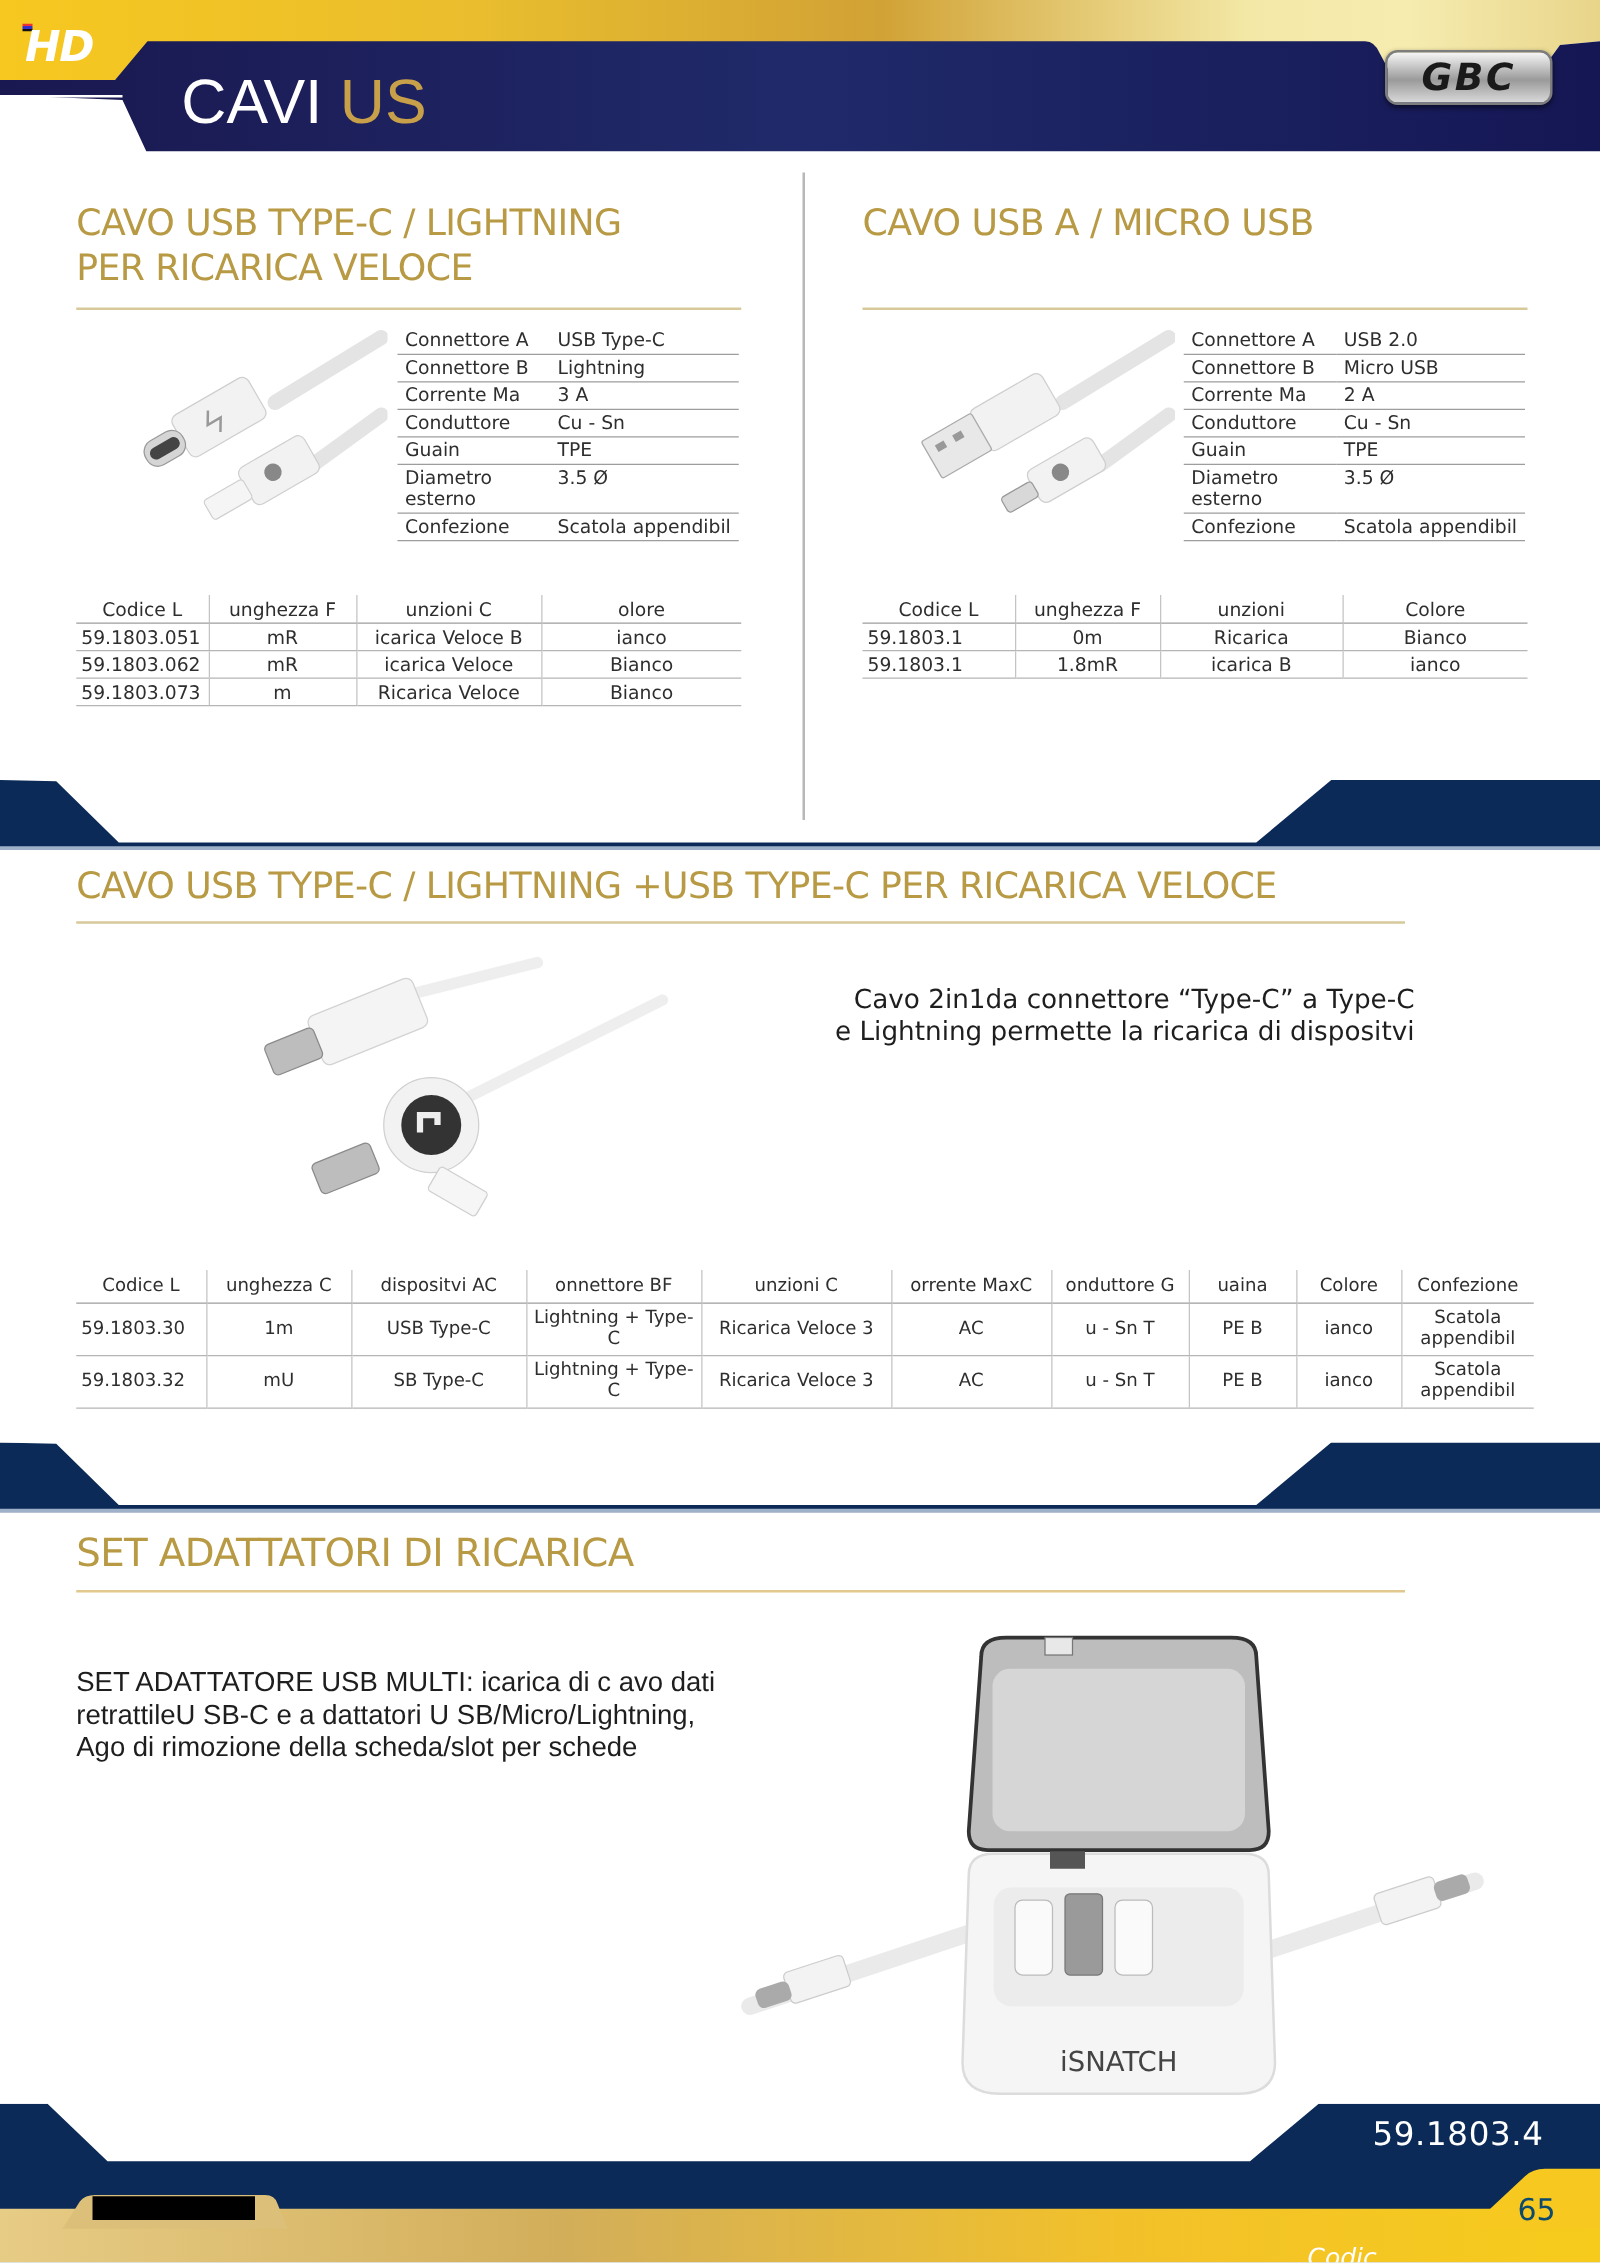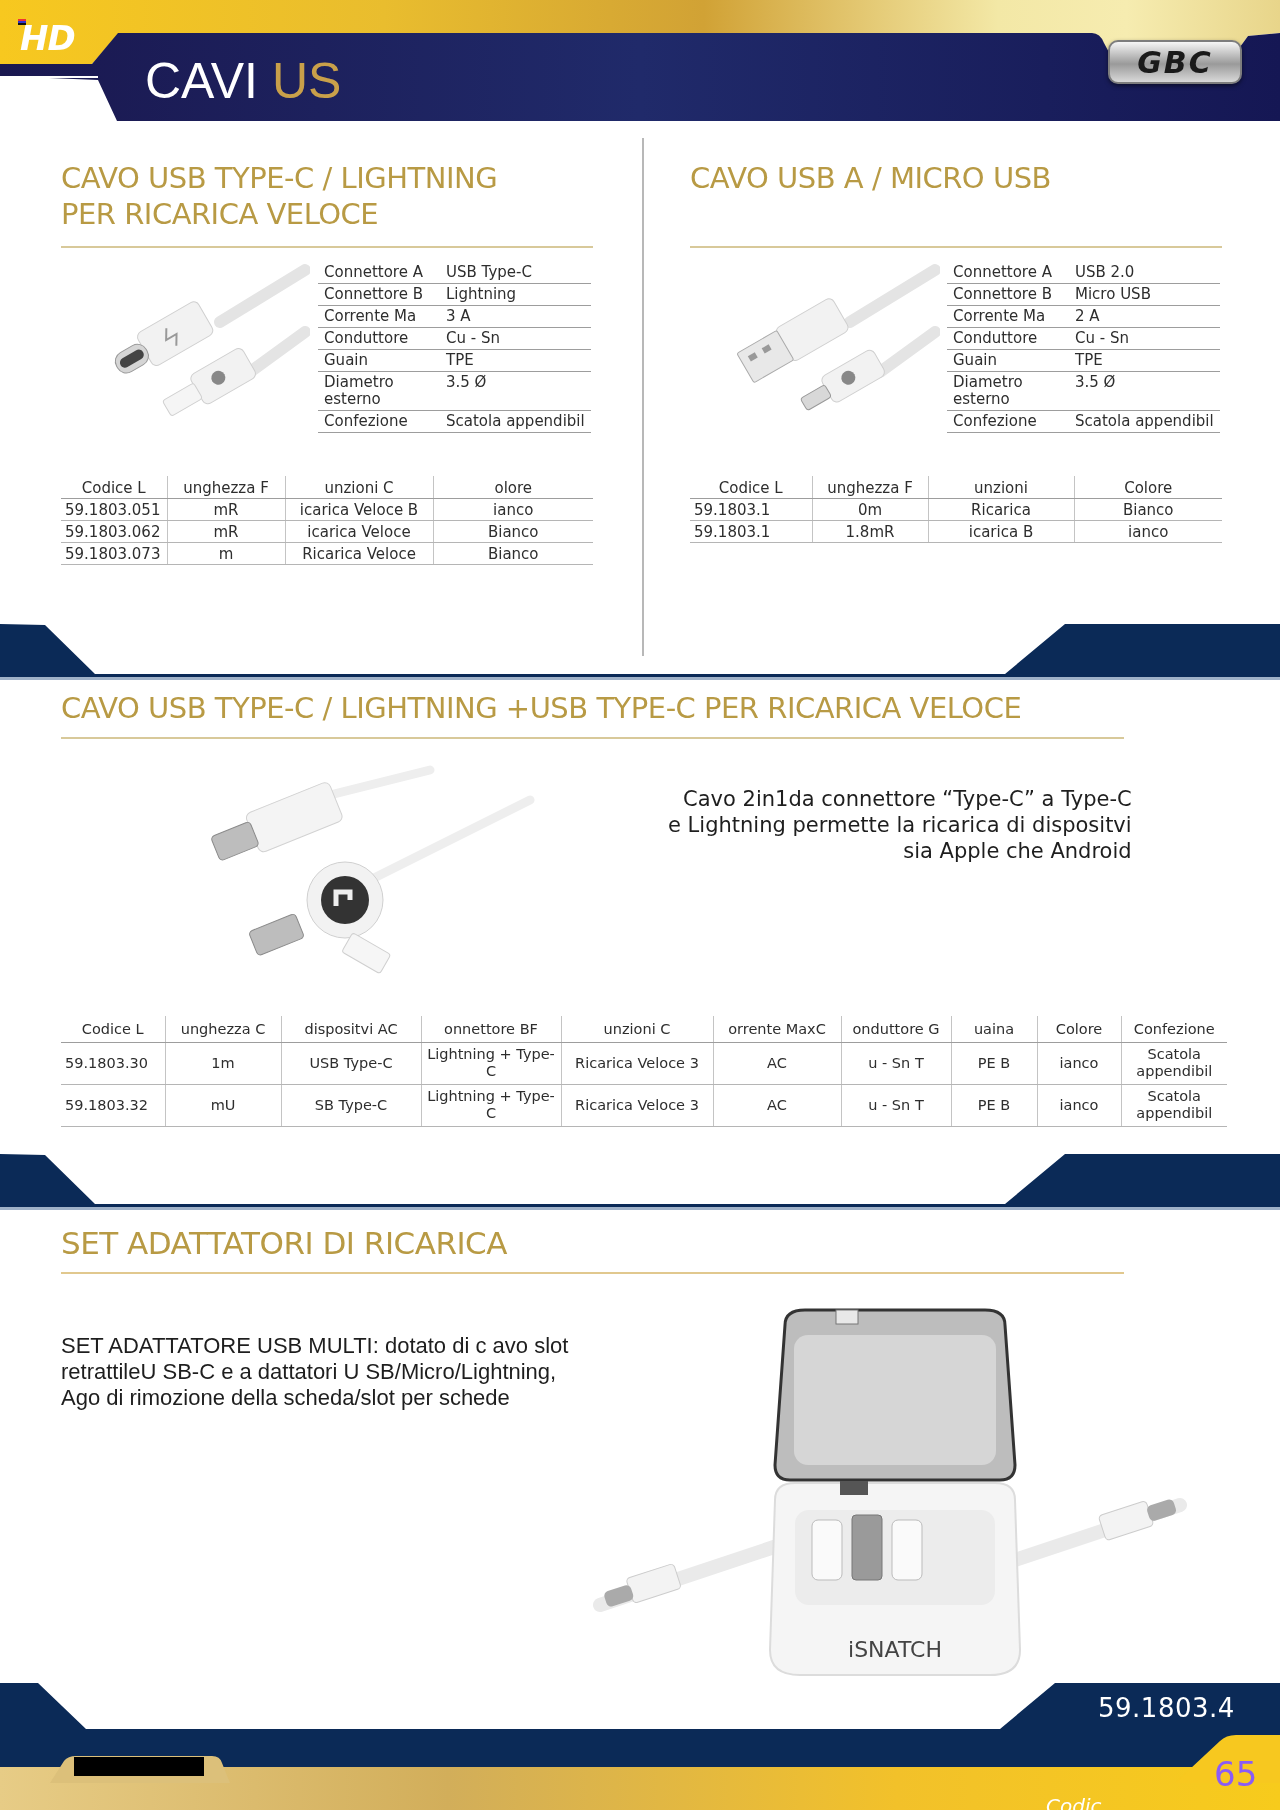--- a/index.html
+++ b/index.html
@@ -49,21 +49,21 @@
   .desc { position: absolute; font-size: 21px; line-height: 26px; color: #1e1e1e; text-align: right; }
   .desc2 { position: absolute; font-family: "Liberation Sans", sans-serif; font-size: 22px; line-height: 26px; color: #1e1e1e; }
 
   .band { position: absolute; left: 0; width: 1280px; }
 
   
   .prod { position: absolute; }
 
   .code-label { position: absolute; left: 1046px; top: 1794px; font-size: 20px; color: #ffffff; font-style: italic; }
   .code-value { position: absolute; left: 1098px; top: 1693px; font-size: 26px; color: #ffffff; letter-spacing: 0.5px; }
-  .page-num { position: absolute; left: 1214px; top: 1754px; font-size: 34px; color: #8b5cf6; }
+  .page-num { position: absolute; left: 1214px; top: 1754px; font-size: 24px; color: #0c4a6e; }
   .redact { position: absolute; left: 74px; top: 1757px; width: 130px; height: 19px; background: #000; }
 </style>
 </head>
 <body>
 
 <div class="hdr-gold"></div>
 <svg class="hdr-navy" width="1280" height="122" viewBox="0 0 1280 122">
   <defs>
     <linearGradient id="nv" x1="0" x2="1" y1="0" y2="0">
       <stop offset="0" stop-color="#1a1850"></stop>
@@ -265,21 +265,20 @@
     <rect x="50" y="160" width="50" height="26" rx="4" fill="#bdbdbd" stroke="#8a8a8a"></rect>
   </g>
   <g transform="rotate(30 160 200)">
     <rect x="140" y="180" width="44" height="22" rx="3" fill="#f6f6f6" stroke="#cfcfcf"></rect>
   </g>
 </svg>
 
 <div class="desc" style="left:668px; top:786px;">
   <div>Cavo 2in1da connettore “Type-C” a Type-C</div>
   <div>e Lightning permette la ricarica di dispositvi</div>
-  <div>sia Apple che Android</div>
 </div>
 
 <table class="codes3" style="left:61px; top:1016px; width:1166px;">
   <tbody>
       <tr>
     <th style="width:104px">Codice L</th>
     <th style="width:116px">unghezza C</th>
     <th style="width:140px">dispositvi AC</th>
     <th style="width:140px">onnettore BF</th>
     <th style="width:152px">unzioni C</th>
@@ -318,21 +317,21 @@
 
 <svg class="band" style="top:1154px;" width="1280" height="56" viewBox="0 0 1280 56">
   <path d="M0 0 L45 1 L95 50 L1005 50 L1065 0 L1280 0 L1280 56 L0 56 Z" fill="#0b2a57"></path>
   <rect x="0" y="53" width="1280" height="3" fill="#9fb1c8"></rect>
 </svg>
 
 <div class="sec-title" style="left:61px; top:1225px; font-size:31px;">SET ADATTATORI DI RICARICA</div>
 <div class="sec-rule" style="left:61px; top:1272px; width:1063px; background:#e1c88e;"></div>
 
 <div class="desc2" style="left:61px; top:1333px;">
-  <div>SET  ADATTATORE  USB  MULTI: dotato  di c avo slot</div>
+  <div>SET  ADATTATORE  USB  MULTI: icarica  di c avo dati</div>
   <div>retrattileU SB-C  e   a dattatori U SB/Micro/Lightning,</div>
   <div>Ago  di rimozione della scheda/slot per schede</div>
 </div>
 
 <svg class="prod" style="left:580px; top:1305px;" width="620" height="380" viewBox="0 0 620 380">
 
   <path d="M20 300 L200 240" stroke="#eaeaea" stroke-width="14" stroke-linecap="round"></path>
   <path d="M420 260 L600 200" stroke="#eaeaea" stroke-width="14" stroke-linecap="round"></path>
   <g transform="rotate(-18 60 285)">
       <rect x="50" y="270" width="50" height="26" rx="4" fill="#f3f3f3" stroke="#ccc"></rect>

